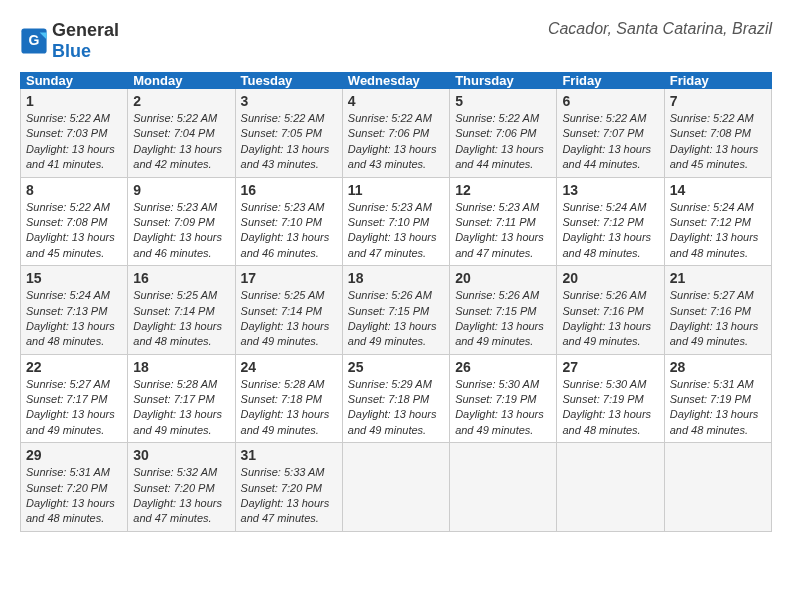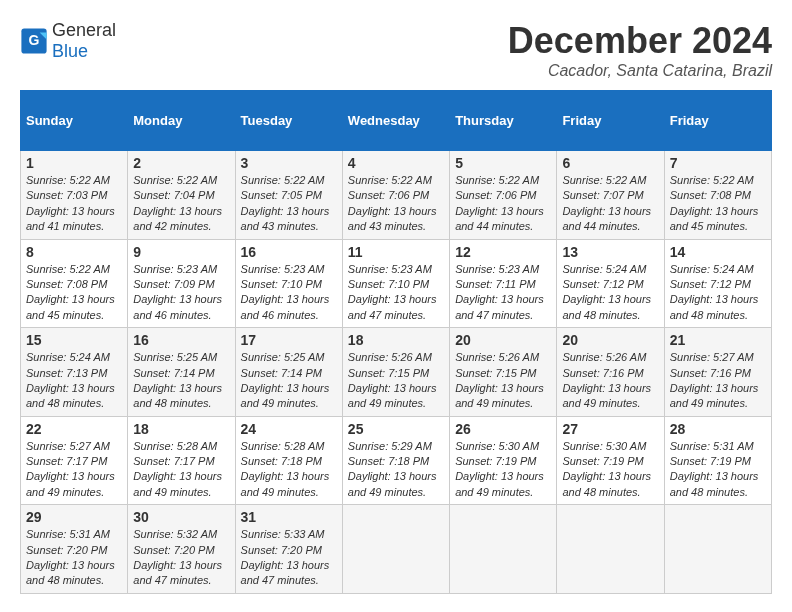--- a/index.html
+++ b/index.html
@@ -16,26 +16,26 @@
       align-items: flex-start;
       margin-bottom: 10px;
     }
     .logo {
       display: flex;
       align-items: center;
       gap: 4px;
     }
     .logo-text-general {
       font-size: 18px;
-      font-weight: normal;
+      font-weight: bold;
       color: #333;
     }
     .logo-text-blue {
       font-size: 18px;
-      font-weight: normal;
+      font-weight: bold;
       color: #1a6fbf;
     }
     .logo-icon {
       width: 28px;
       height: 28px;
     }
     .title-area {
       text-align: right;
     }
     .month-title {
@@ -50,21 +50,21 @@
     }
     table {
       width: 100%;
       border-collapse: collapse;
       font-size: 11px;
     }
     thead tr th {
       background-color: #1a6fbf;
       color: #fff;
       text-align: left;
-      padding: 22px 5px;
+      padding: 0 5px;
       font-size: 13px;
       font-weight: bold;
       border: 1px solid #1a6fbf;
     }
     tbody tr td {
       vertical-align: top;
       padding: 4px 5px;
       border: 1px solid #ccc;
       width: 14.28%;
       height: 80px;
@@ -97,21 +97,20 @@
       <rect x="2" y="2" width="36" height="36" rx="4" fill="#1a6fbf"></rect>
       <text x="20" y="26" text-anchor="middle" fill="white" font-size="20" font-weight="bold">G</text>
       <polygon points="28,8 38,8 38,18" fill="#4fc3f7"></polygon>
     </svg>
     <div>
       <span class="logo-text-general">General</span><br>
       <span class="logo-text-blue">Blue</span>
     </div>
   </div>
   <div class="title-area">
-    <div class="month-title">December 2024</div>
     <div class="location-title">Cacador, Santa Catarina, Brazil</div>
   </div>
 </div>
 
 <table>
   <thead>
     <tr>
       <th>Sunday</th>
       <th>Monday</th>
       <th>Tuesday</th>

